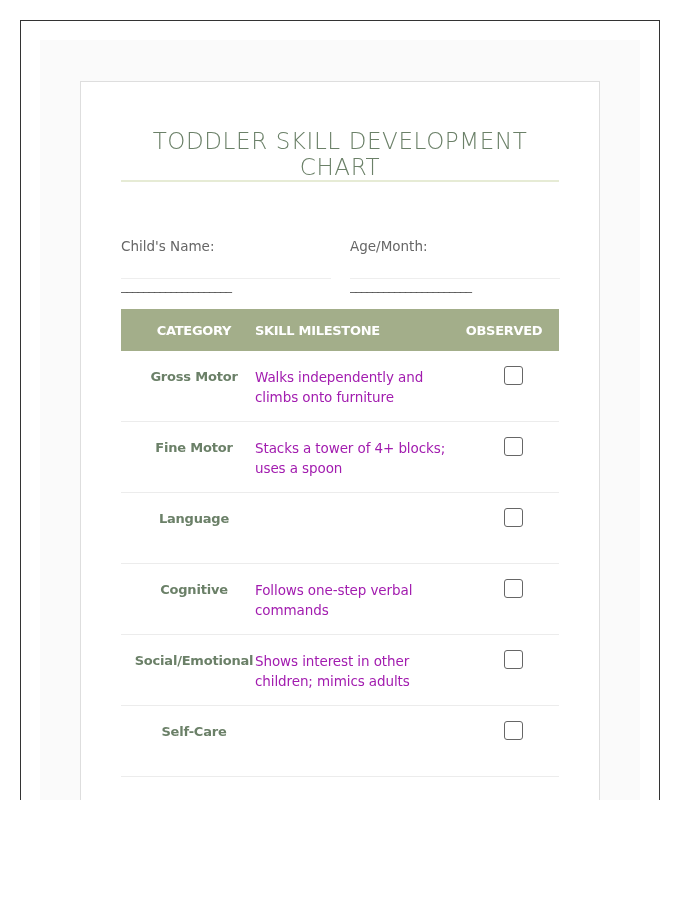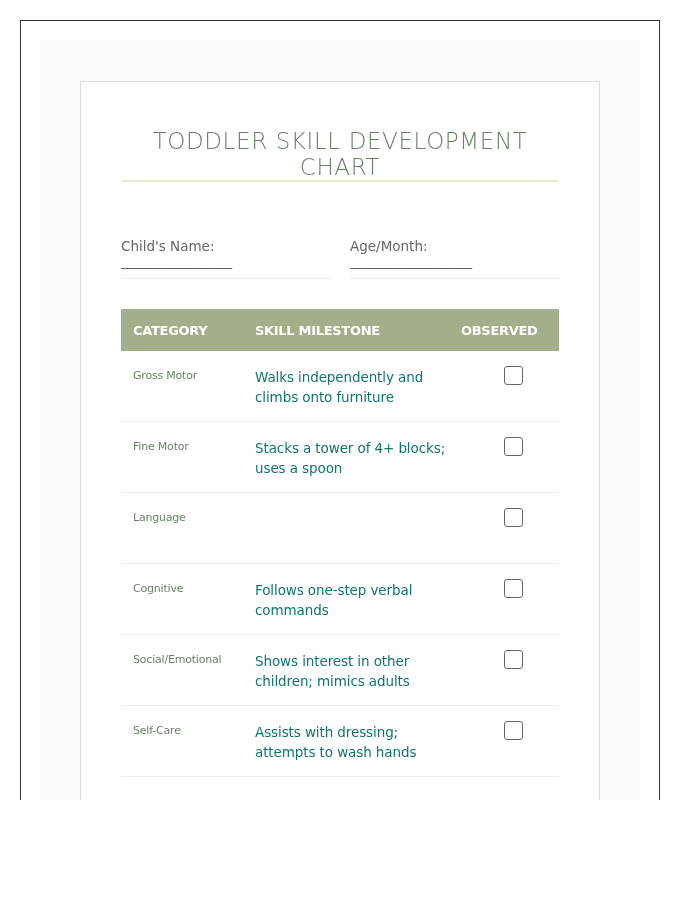--- a/index.html
+++ b/index.html
@@ -6,30 +6,30 @@
   body { width:700px; height:900px; position:relative; overflow:hidden; font-family:"DejaVu Sans", sans-serif; }
   .frame { position:absolute; left:20px; top:20px; width:640px; height:780px; border:1px solid #333; border-bottom:none; box-sizing:border-box; background:#fff; }
   .mat { position:absolute; left:40px; top:40px; width:600px; height:760px; background:#fafafa; }
   .card { position:absolute; left:80px; top:81px; width:520px; height:719px; background:#fff; border:1px solid #dedede; border-bottom:none; box-sizing:border-box; }
   .title { position:absolute; left:40px; top:46px; width:438px; text-align:center; font-size:23px; font-weight:300; letter-spacing:0.6px; color:#6b8068; font-family:"DejaVu Sans", sans-serif; }
   .title-rule { position:absolute; left:40px; top:98px; width:438px; height:2px; background:#e6ebd5; }
   .field { position:absolute; top:148px; width:210px; }
   .field.left { left:40px; }
   .field.right { left:269px; }
   .field-label { font-size:13.5px; color:#666;margin-top:8px; }
-  .field-line { margin-top:0; font-size:13px; color:#555; letter-spacing:-1px; white-space:nowrap; overflow:hidden; }
+  .field-line { margin-top:24px; font-size:13px; color:#555; letter-spacing:-1px; white-space:nowrap; overflow:hidden; }
   .field-rule { position:absolute; top:48px; left:0; width:210px; height:1px; background:#eee; }
   .table { position:absolute; left:40px; top:227px; width:438px; }
   .thead { height:42px; background:#a3ae8a; display:flex; align-items:center; color:#fff; font-weight:bold; font-size:13px; letter-spacing:-0.3px; }
   .row { height:70px; border-bottom:1px solid #ececec; display:flex; align-items:flex-start; position:relative; }
-  .c1 { width:134px; padding-left:12px; box-sizing:border-box; }
+  .c1 { width:134px; padding-left:12px; box-sizing:border-box;text-align:center; }
   .c2 { width:206px; box-sizing:border-box; }
-  .c3 { width:98px; box-sizing:border-box; text-align:left; padding-right:12px; }
-  .cat { font-weight:normal; font-size:11px; color:#6b8068; padding-top:18px; letter-spacing:-0.2px; }
-  .skill { font-size:13.5px; color:#0f766e; line-height:20px; padding-top:16px; letter-spacing:-0.1px; }
+  .c3 { width:98px; box-sizing:border-box; text-align:center; padding-right:12px; }
+  .cat { font-weight:bold; font-size:13px; color:#6b8068; padding-top:18px; letter-spacing:-0.2px; }
+  .skill { font-size:13.5px; color:#a21caf; line-height:20px; padding-top:16px; letter-spacing:-0.1px; }
   .check { position:absolute; left:383px; top:15px; width:19px; height:19px; border:1.5px solid #666; border-radius:3px; box-sizing:border-box; background:#fff; cursor:pointer; }
 </style>
 </head>
 <body>
 
 <div class="frame"></div>
 <div class="mat"></div>
 
 <div class="card">
   <div class="title">TODDLER SKILL DEVELOPMENT CHART</div>
@@ -72,17 +72,16 @@
       <div class="c2 skill"><span>Follows one-step verbal</span><br><span>commands</span></div>
       <div class="check"></div>
     </div>
     <div class="row">
       <div class="c1 cat">Social/Emotional</div>
       <div class="c2 skill"><span>Shows interest in other</span><br><span>children; mimics adults</span></div>
       <div class="check"></div>
     </div>
     <div class="row">
       <div class="c1 cat">Self-Care</div>
-      <div class="c2 skill"><span>Assists with dressing;</span><br><span>attempts to wash hands</span></div>
       <div class="check"></div>
     </div>
   </div>
 </div>
 
 </body></html>

